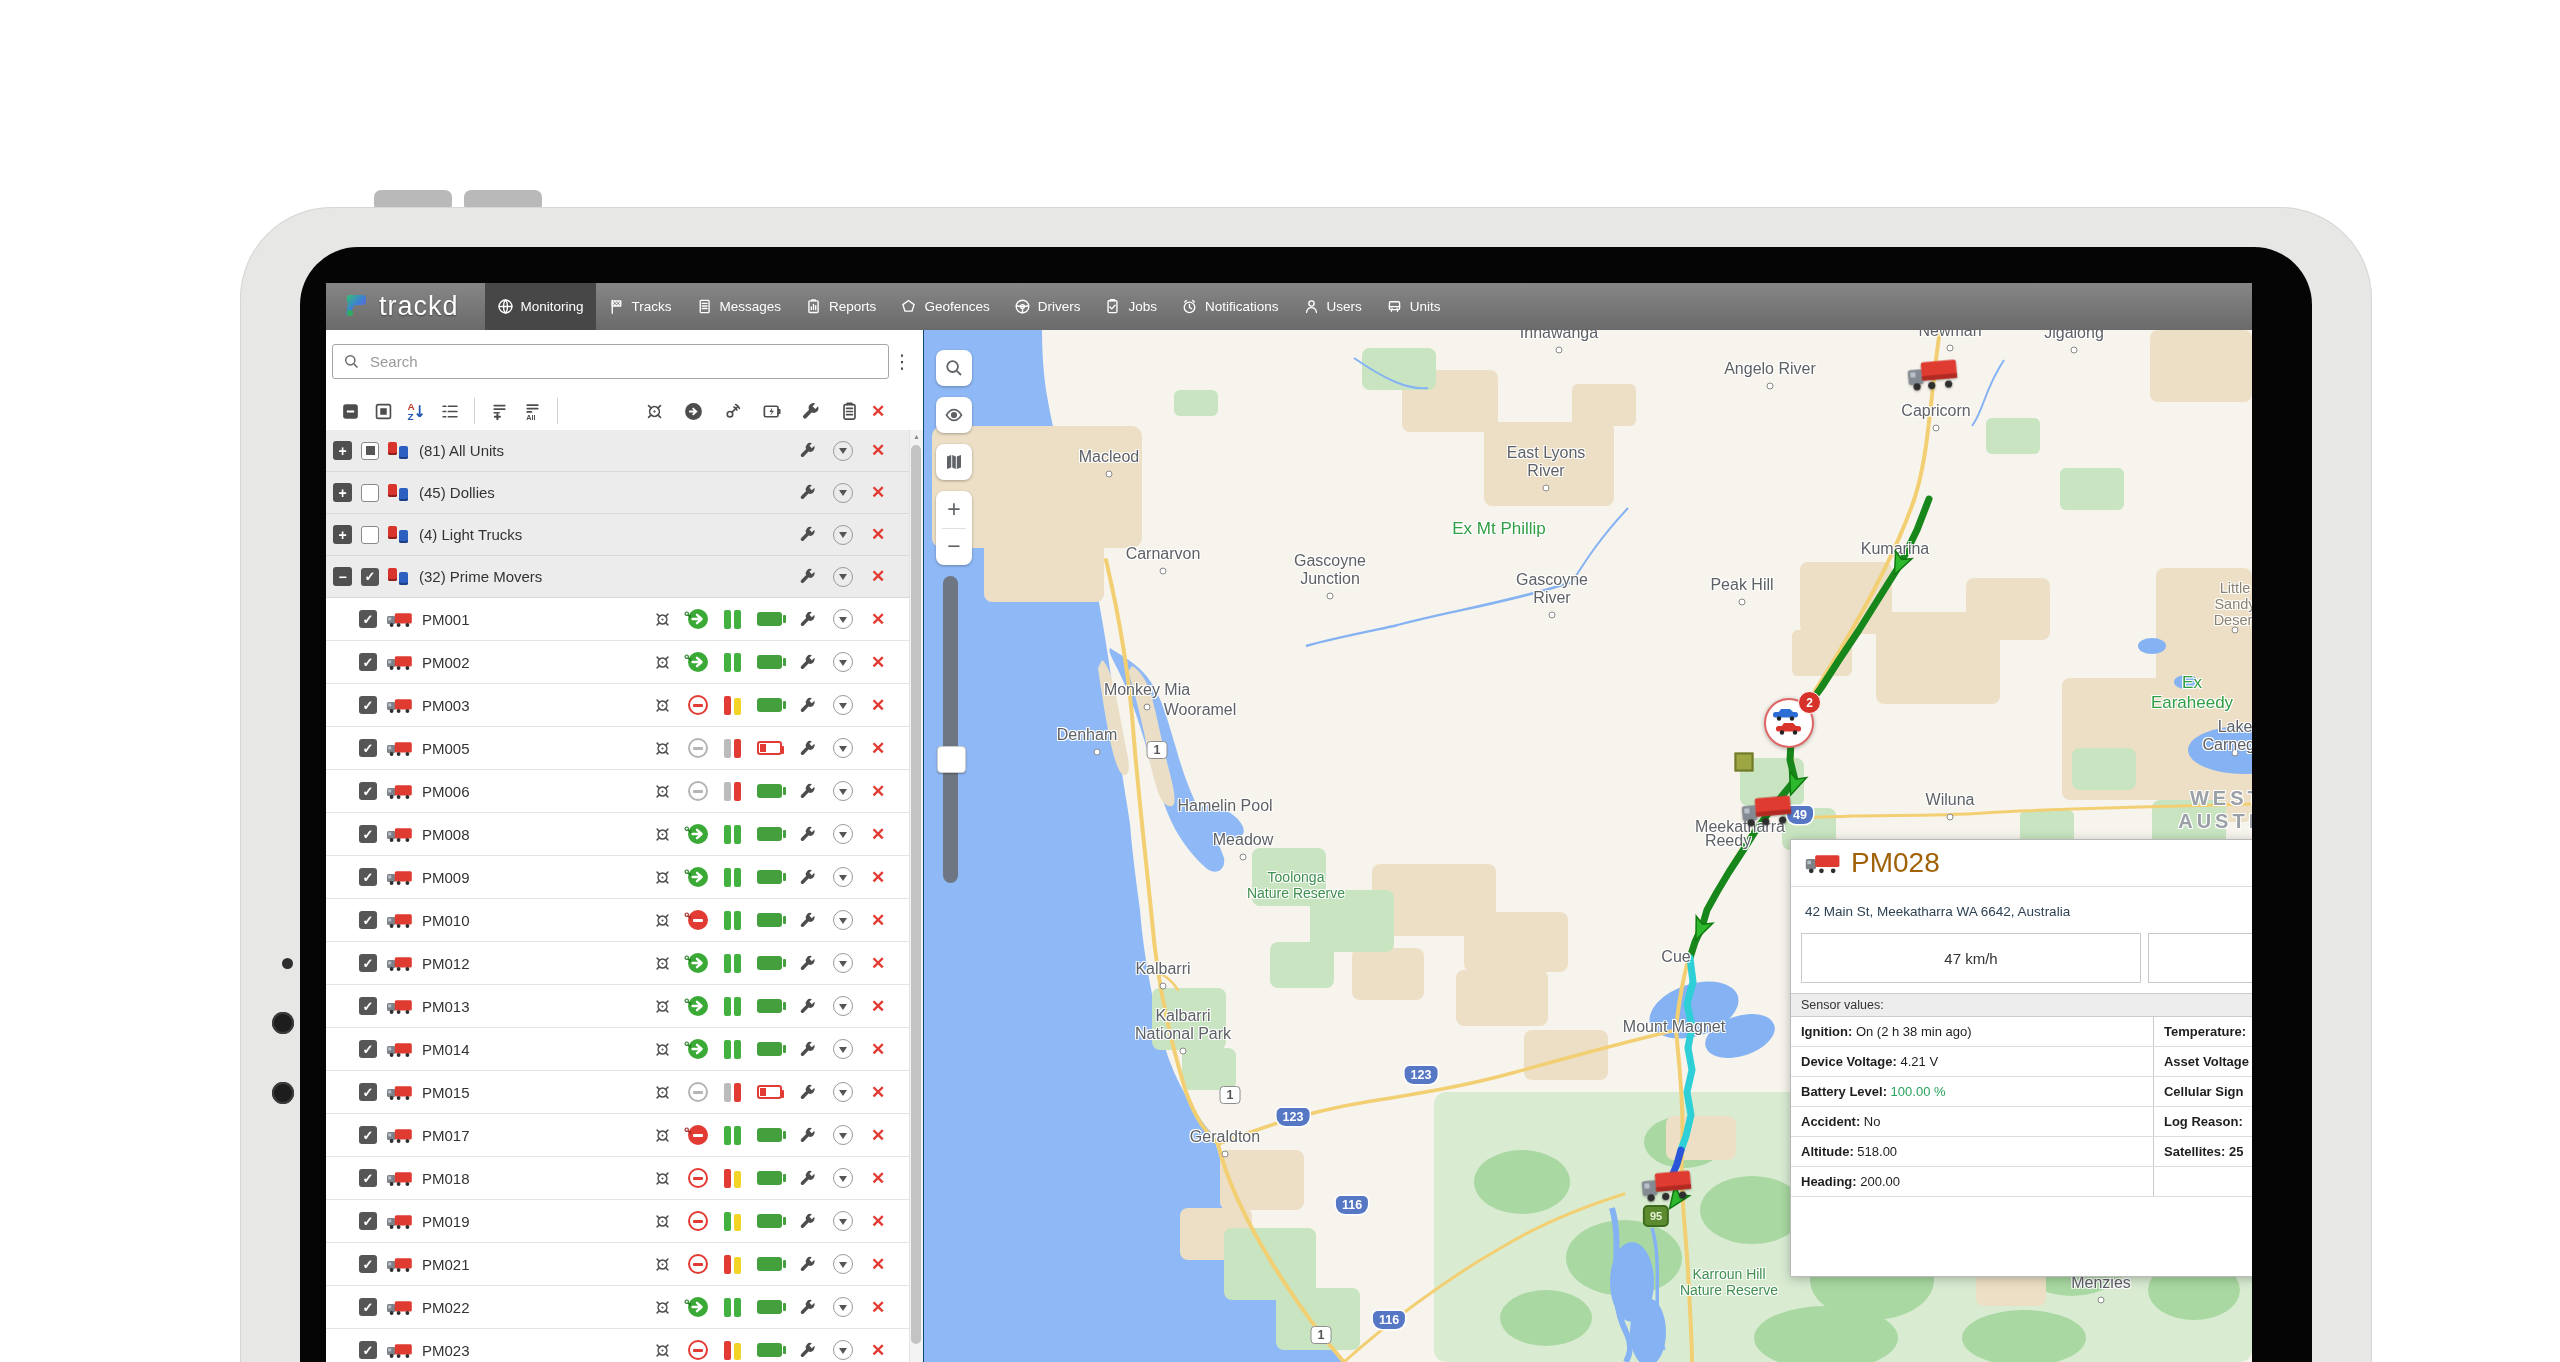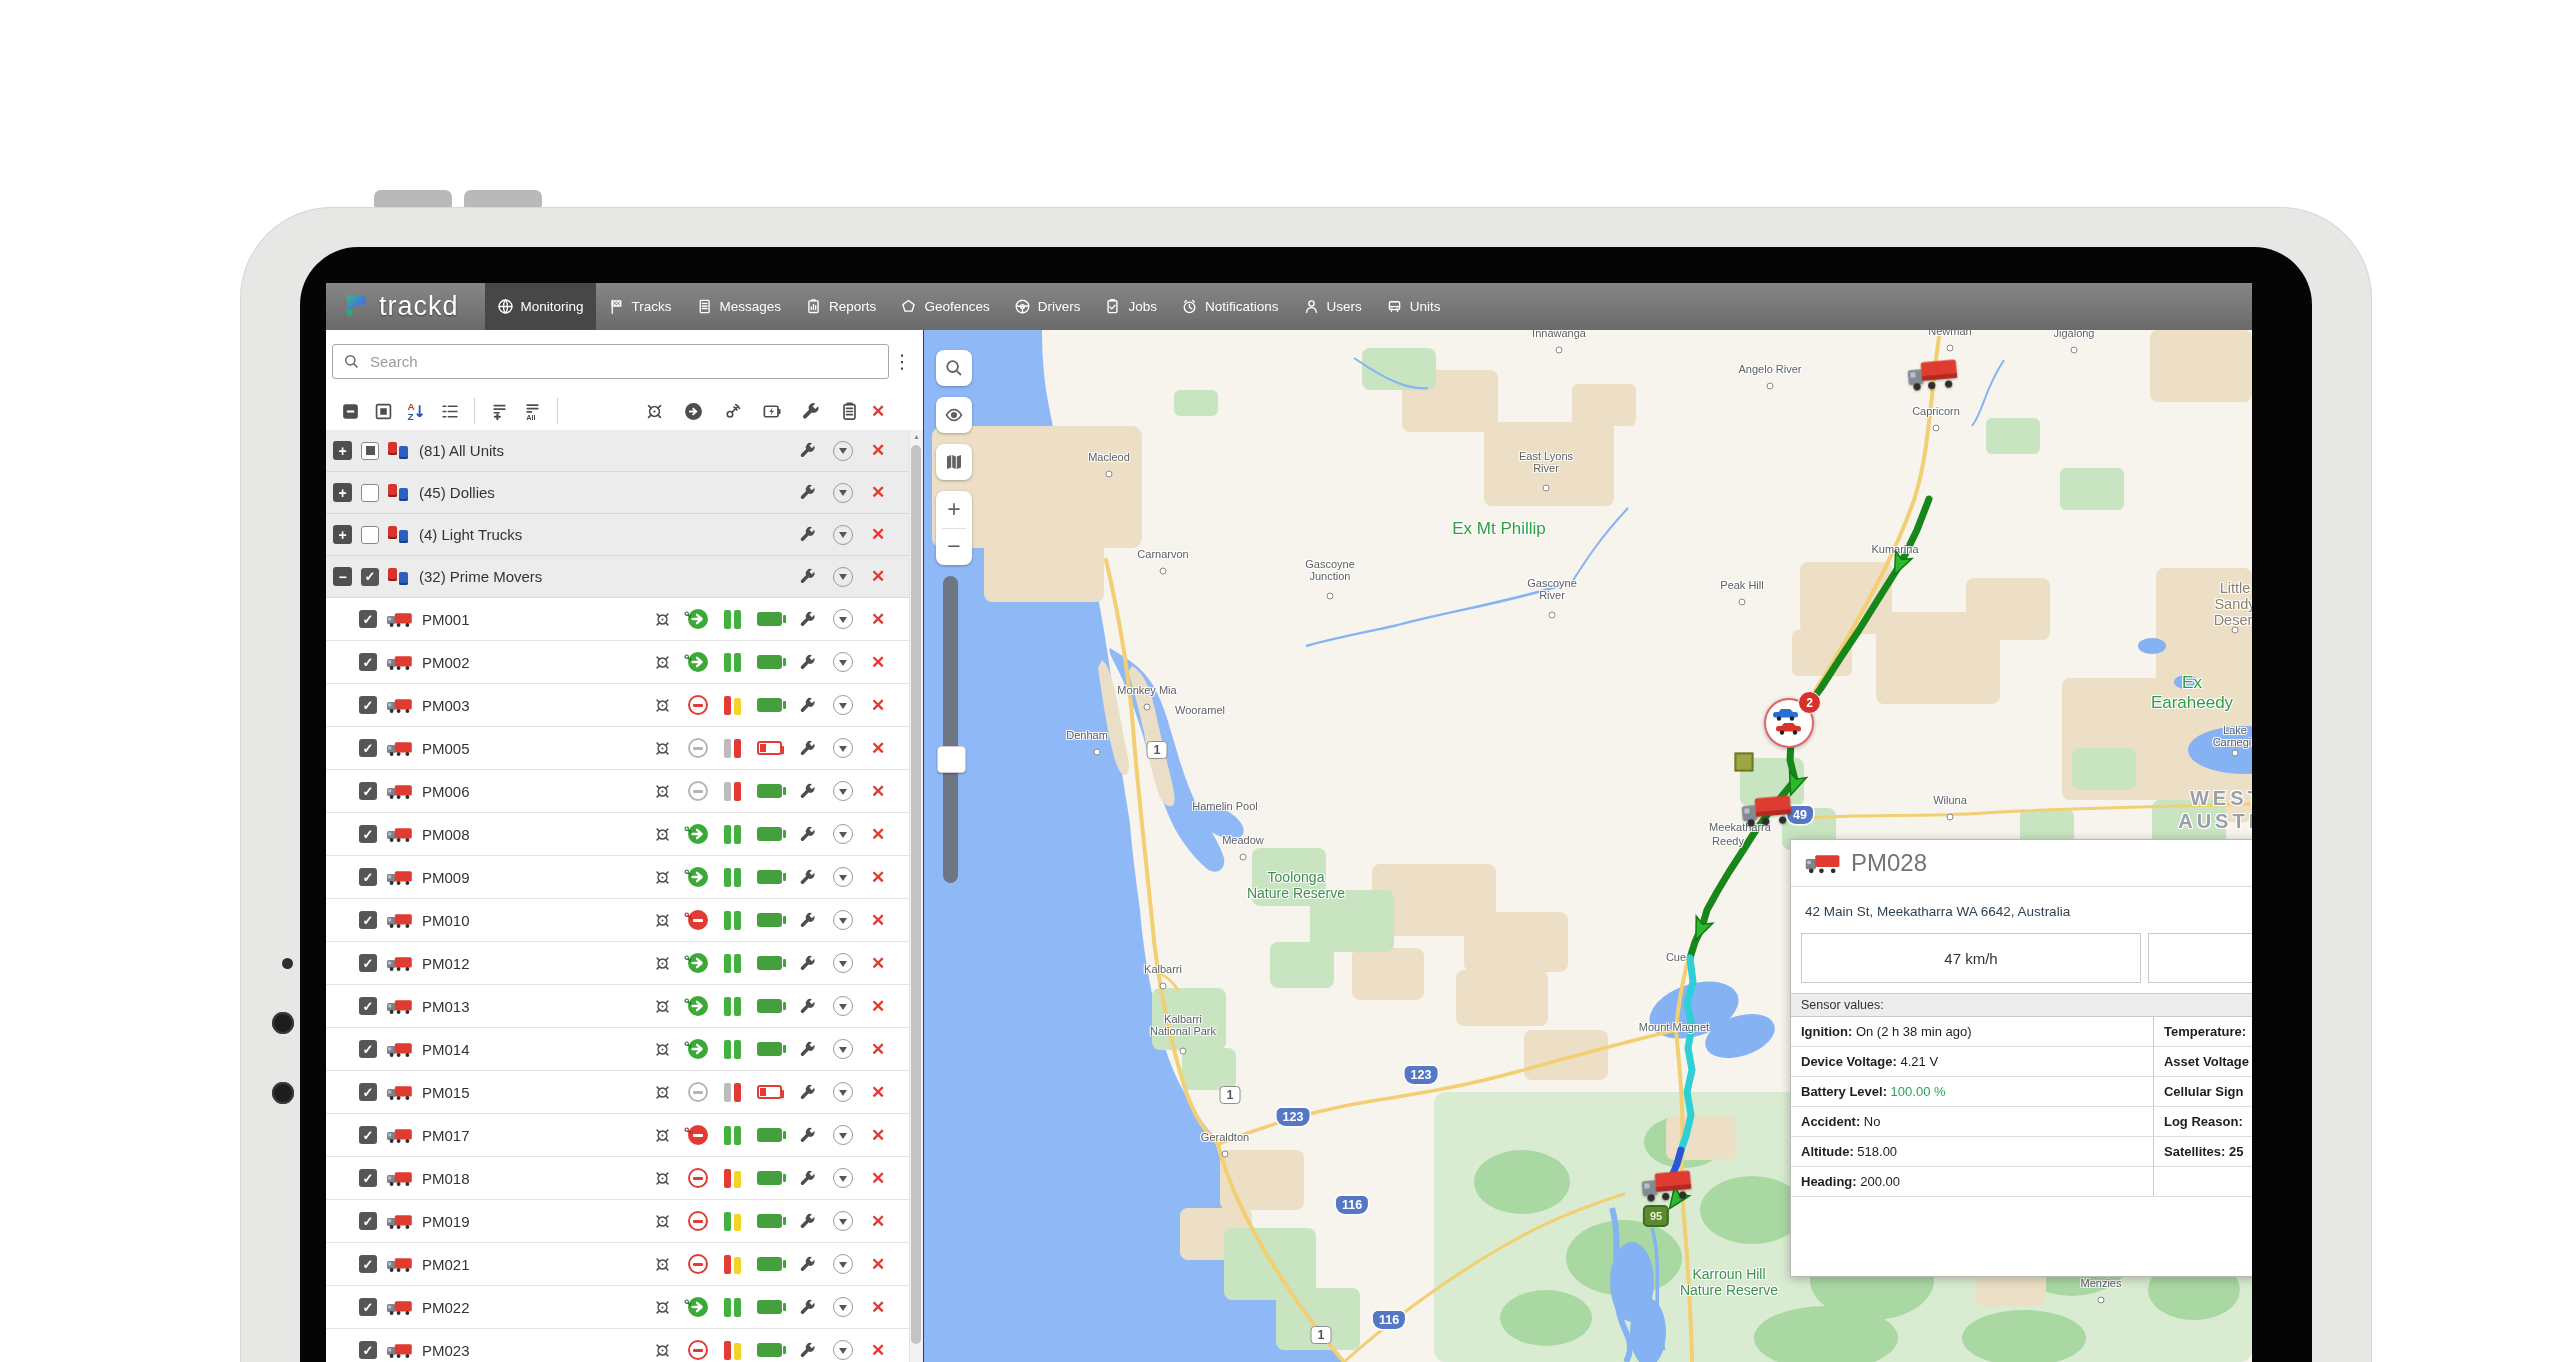--- a/index.html
+++ b/index.html
@@ -97,21 +97,21 @@
   .scrollbar{position:absolute;right:0;top:100px;width:13px;bottom:0;background:#f3f3f3;
              border-left:1px solid #e2e2e2;z-index:6;}
   .sb-up{height:13px;text-align:center;font-size:7px;color:#8a8a8a;line-height:13px;}
   .sb-thumb{position:absolute;left:1px;top:15px;width:10px;bottom:18px;background:#c3c3c3;border-radius:5px;}
   
   .map{position:absolute;left:598px;top:47px;width:1328px;height:1032px;background:#8fb9f6;overflow:hidden;}
   .basemap{position:absolute;left:0;top:0;}
   .map-label{position:absolute;transform:translate(-50%,-50%);white-space:pre-line;text-align:center;
              z-index:10;pointer-events:none;
              text-shadow:1px 1px 0 #fff,-1px -1px 0 #fff,1px -1px 0 #fff,-1px 1px 0 #fff;}
-  .map-label.town{font-size:11px;color:#5d6166;}
+  .map-label.town{font-size:16px;color:#5d6166;}
   .map-label.area{font-size:14.5px;color:#8b8173;}
   .map-label.reserve{font-size:14px;color:#3f8f4f;}
   .map-label.reserve-lg{font-size:17px;color:#2f9e44;}
   .map-label.region{font-size:20px;color:#9aa0a6;letter-spacing:4px;font-weight:bold;}
   .town-dot{position:absolute;width:7px;height:7px;border-radius:50%;background:#fff;
             border:1.5px solid #8a8a8a;transform:translate(-50%,-50%);z-index:9;box-sizing:border-box;}
   .shield{position:absolute;transform:translate(-50%,-50%);z-index:11;font-weight:bold;text-align:center;}
   .shield.blue{background:#5577c4;color:#fff;font-size:12.5px;padding:2px 6px;
                border-radius:5px 5px 9px 9px;box-shadow:0 0 0 1.5px #fff;}
   .shield.white{background:#fff;color:#555;font-size:12.5px;padding:1px 6px;border-radius:4px;
@@ -142,21 +142,21 @@
   .zoombox div{flex:1;display:flex;align-items:center;justify-content:center;font-size:23px;color:#5f6368;}
   .zoombox .zline{flex:0 0 1px;background:#e0e0e0;margin:0 6px;}
   .vslider{position:relative;width:15px;height:307px;margin-left:7px;background:#6d7682;border-radius:8px;}
   .vthumb{position:absolute;left:-6px;top:170px;width:27px;height:25px;background:#fff;border:1px solid #ccc;
           border-radius:4px;box-shadow:0 1px 2px rgba(0,0,0,.3);}
   
   .popup{position:absolute;left:866px;top:509px;width:470px;height:438px;background:#fff;z-index:50;
          border:1px solid #b9b9b9;box-shadow:0 2px 10px rgba(0,0,0,.25);box-sizing:border-box;}
   .pp-head{height:46px;display:flex;align-items:center;gap:10px;padding:0 14px;border-bottom:1px solid #ddd;}
   .pp-head svg{width:36px;height:24px;}
-  .pp-title{font-size:24px;color:#737373;}
+  .pp-title{font-size:28px;color:#a16207;}
   .pp-addr{padding:17px 14px 14px;font-size:13.5px;color:#2e4254;}
   .pp-speedrow{display:flex;gap:7px;padding:0 0 10px 10px;}
   .pp-box{border:1px solid #c9c9c9;height:48px;display:flex;align-items:center;justify-content:center;
           font-size:15px;color:#333;}
   .pp-box.b1{width:372px;} .pp-box.b2{width:120px;}
   .pp-band{background:#ededed;border-top:1px solid #ccc;border-bottom:1px solid #ccc;
            font-size:12.5px;color:#333;padding:4px 10px;}
   .pp-table{width:100%;border-collapse:collapse;font-size:13px;color:#1e1e1e;}
   .pp-table td{border-bottom:1px solid #ddd;padding:7px 10px;white-space:nowrap;overflow:hidden;}
   .pp-table td.l{width:355px;border-right:1px solid #ccc;}

